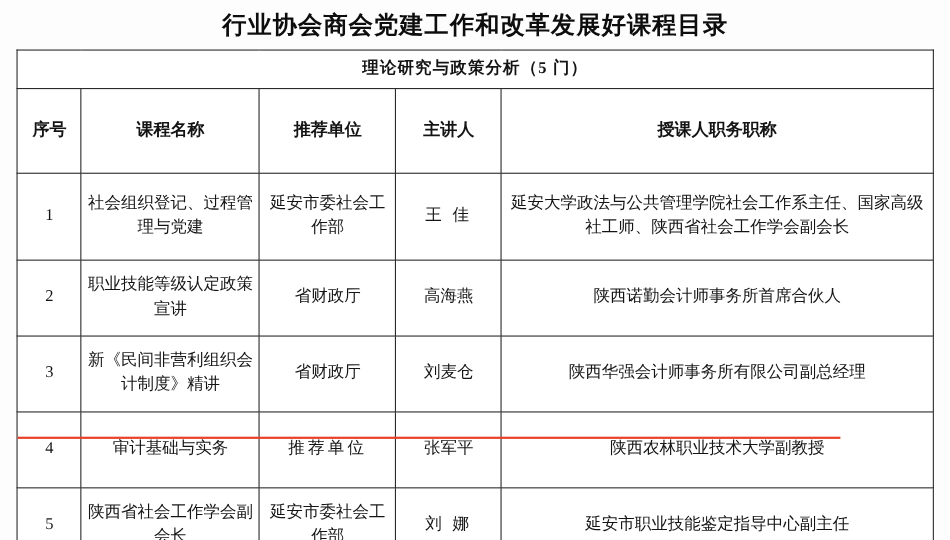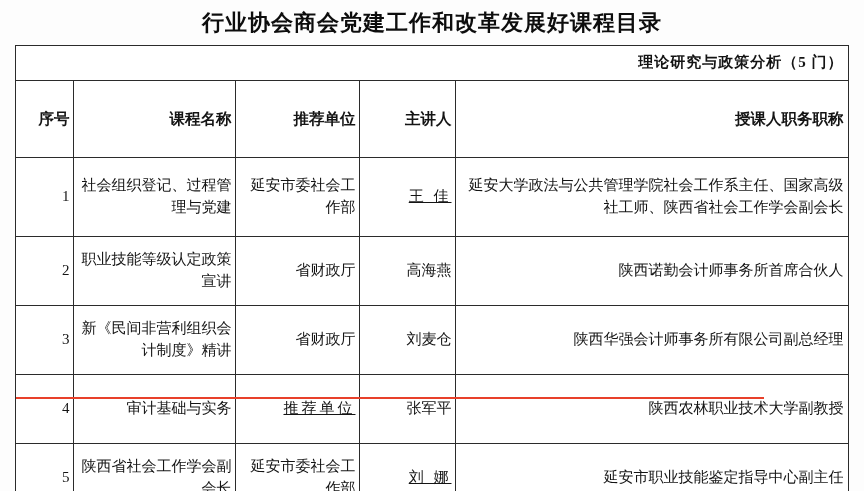--- a/index.html
+++ b/index.html
@@ -32,21 +32,21 @@
   }
   table.catalog {
     border-collapse: collapse;
     width: 832px;
     margin: 0 auto;
     table-layout: fixed;
     background: #ffffff;
   }
   table.catalog td {
     border: 1px solid #2b2b2b;
-    text-align: right;
+    text-align: center;
     vertical-align: middle;
     font-size: 15px;
     line-height: 1.45;
     padding: 6px 4px;
     color: #141414;
   }
   td.section-head {
     font-size: 17px;
     font-weight: bold;
     letter-spacing: 1px;
@@ -77,21 +77,20 @@
     position: absolute;
     height: 2px;
     background: #e8402a;
     left: 16px;
     width: 748px;
     top: 397px;
     pointer-events: none;
   }
   .spaced2 {
     letter-spacing: 3px;
-    text-decoration: underline;
   }
 </style>
 </head>
 <body>
 
 <div class="page">
 
   <div class="doc-title">行业协会商会党建工作和改革发展好课程目录</div>
 
   <table class="catalog">

